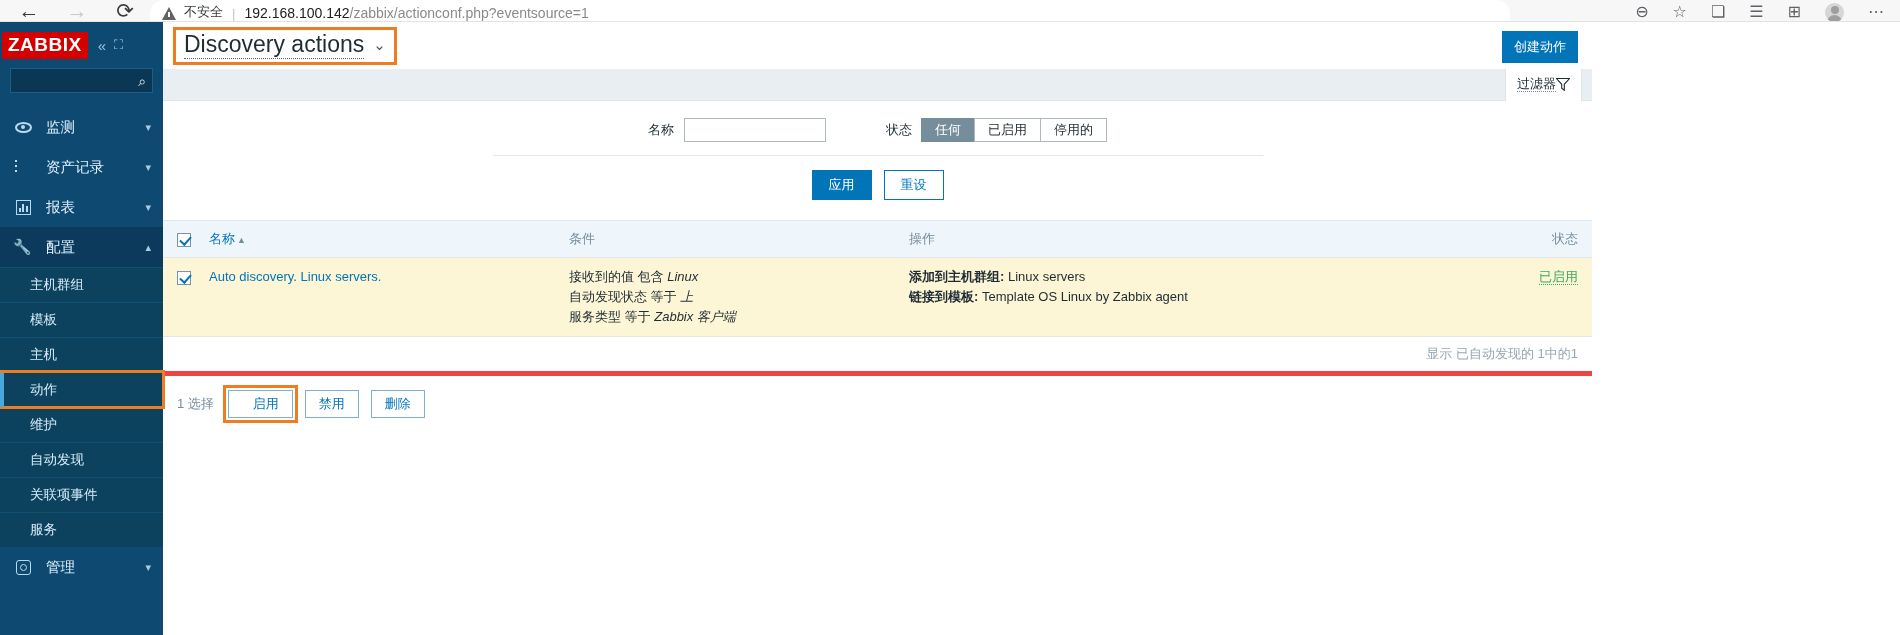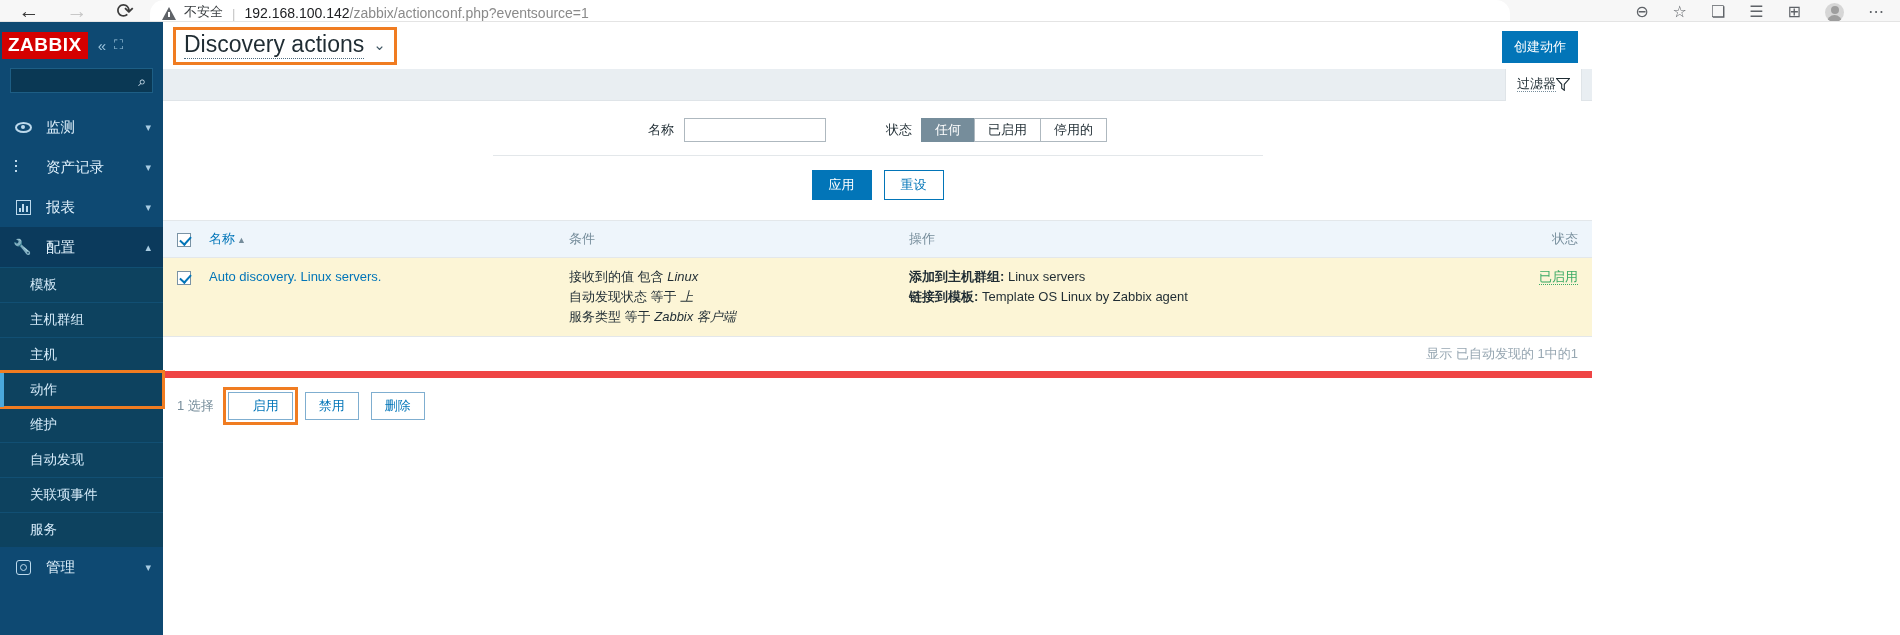--- a/index.html
+++ b/index.html
@@ -285,21 +285,21 @@
   .chk.on::after {
     content: ""; position: absolute; left: 3.5px; top: 0.5px;
     width: 5px; height: 9px;
     border: solid #0275b8; border-width: 0 2px 2px 0;
     transform: rotate(42deg);
   }
 
   .table-footer {
     background: #fff; text-align: right;
     font-size: 13px; color: #97a7b2;
-    padding: 8px 14px; border-bottom: 7px solid #ef4444;
+    padding: 8px 14px; border-bottom: 5px solid #ef4444;
     border-top: 1px solid #e3e7ea;
   }
   .bulk-bar {
     display: flex; align-items: center; gap: 12px;
     padding: 14px 0 0 14px;
   }
   .bulk-count { font-size: 13px; color: #768d9b; margin-right: 2px; }
   .bulk-btn {
     background: #fff; color: #0275b8; border: 1px solid #7faed0;
     font-size: 13px; padding: 4px 13px; cursor: pointer;
@@ -384,24 +384,24 @@
         <span class="chev">▾</span>
       </div>
       <div class="menu-item active">
         <span class="m-ico">🔧</span>
         <span>配置</span>
         <span class="chev">▴</span>
       </div>
 
       <div class="submenu">
         <div class="sub-item">
+          <span>主机群组</span>
+        </div>
+        <div class="sub-item">
           <span>模板</span>
-        </div>
-        <div class="sub-item">
-          <span>主机群组</span>
         </div>
         <div class="sub-item">
           <span>主机</span>
         </div>
         <div class="sub-item sel highlight">
           <span>动作</span>
         </div>
         <div class="sub-item">
           <span>维护</span>
         </div>

